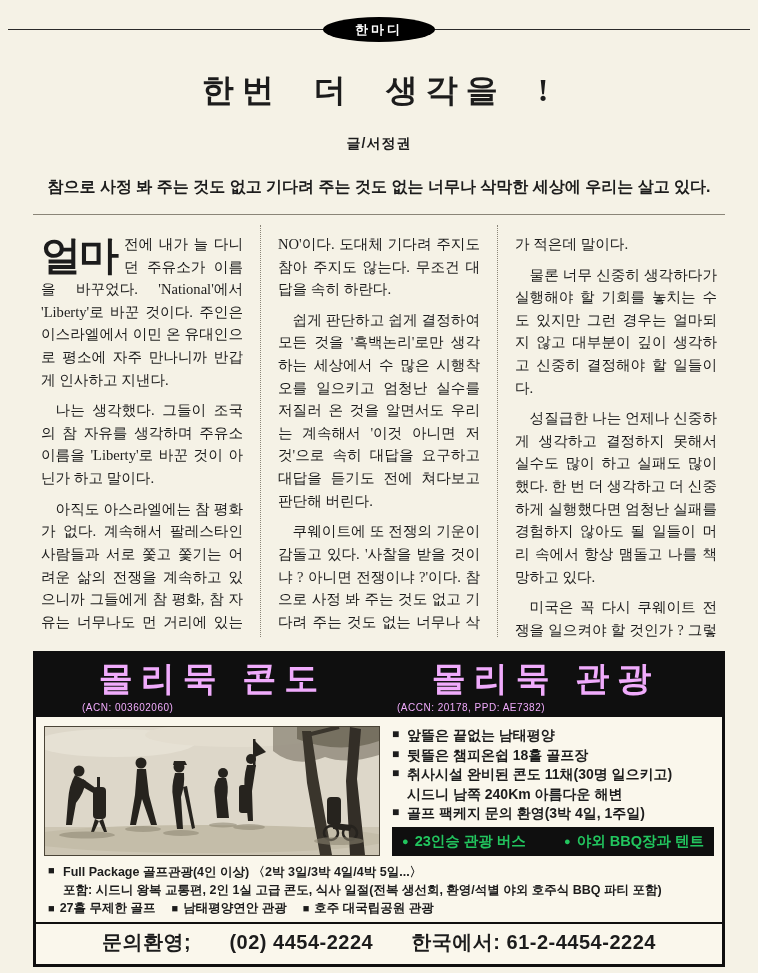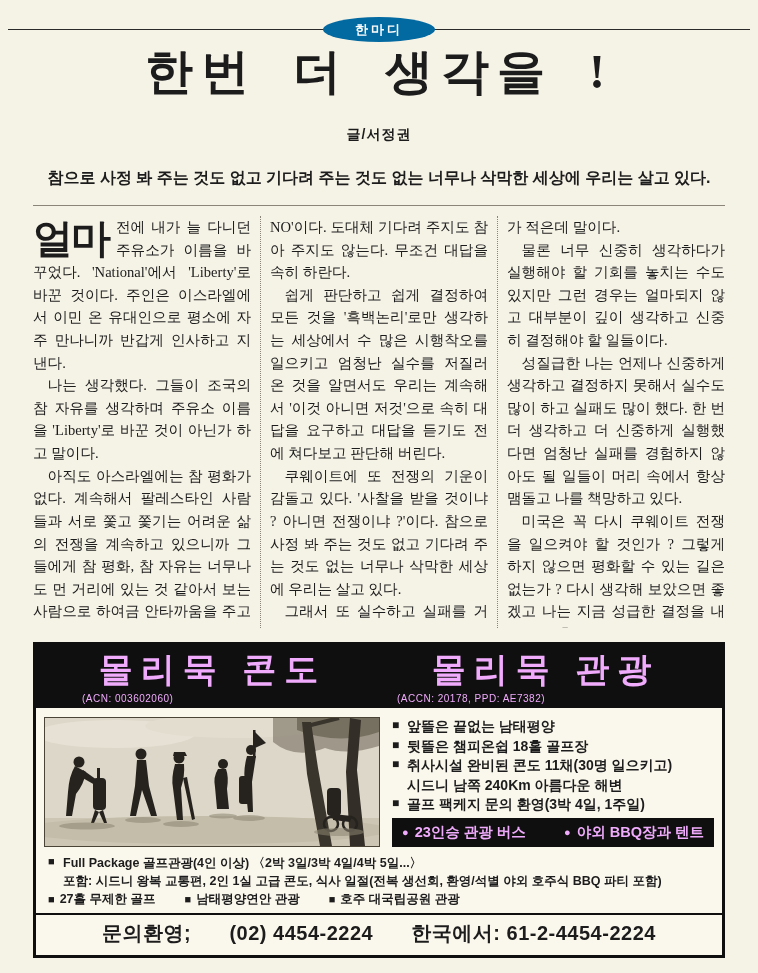--- a/index.html
+++ b/index.html
@@ -7,69 +7,69 @@
     width:758px;height:973px;overflow:hidden;
     background:#f5f2e6;color:#1c1c1c;
     font-family:"Liberation Sans",sans-serif;
     position:relative;
   }
   
   .masthead{position:relative;height:32px;margin:0 8px;}
   .masthead-line{position:absolute;top:29px;left:0;right:0;border-top:1.5px solid #2a2a2a;}
   .masthead-badge{
     position:absolute;top:17px;left:50%;transform:translateX(-50%);
-    background:#0369a1;color:#fff;border-radius:50%;
+    background:#000000;color:#fff;border-radius:50%;
     width:112px;height:25px;line-height:25px;text-align:center;
     font-size:13px;font-weight:bold;letter-spacing:3px;z-index:1;
   }
   
   .page-title{
-    text-align:center;margin-top:8px;
+    text-align:center;margin-top:37px;
     font-family:"Liberation Serif",serif;
-    font-size:48px;font-weight:bold;letter-spacing:8px;word-spacing:16px;
+    font-size:32px;font-weight:bold;letter-spacing:8px;word-spacing:16px;
   }
   .byline{text-align:center;margin-top:22px;font-size:14px;font-weight:bold;letter-spacing:1px;}
   .lead{text-align:center;margin-top:24px;font-size:16px;font-weight:bold;}
   
   .article{
     margin:16px 33px 0;border-top:1px solid #8a8578;padding-top:10px;
     display:flex;height:412px;overflow:hidden;
     font-family:"Liberation Serif",serif;
   }
   .col{flex:1;font-size:14.6px;line-height:1.55;text-align:justify;min-width:0;}
   .col + .col{border-left:1px dotted #8a8578;margin-left:9px;padding-left:9px;}
-  .col p{margin:0;text-indent:1em;}
+  .col p{margin:8px;text-indent:1em;}
   .col p.noindent{text-indent:0;}
   .dropcap{
     float:left;font-size:40px;font-weight:bold;line-height:1.0;
     margin:3px 7px 0 0;letter-spacing:-2px;
   }
   
   .ad{margin:14px 33px 0;border:3px solid #0f0f0f;background:#faf7ec;}
   .ad-titlebar{background:#0f0f0f;color:#f0abfc;padding:2px 10px 3px;}
   .ad-title-row{display:flex;}
   .ad-title{flex:1;text-align:center;font-size:34px;font-weight:bold;letter-spacing:8px;white-space:nowrap;}
   .ad-sub-row{display:flex;font-size:10px;line-height:12px;margin-left:36px;}
   .ad-sub{flex:1;letter-spacing:0.5px;}
   .ad-main{display:flex;padding:9px 8px 3px;}
   .ad-photo{width:334px;height:128px;border:1px solid #4a4437;flex:none;background:#ddd7c9;}
   .ad-photo svg{display:block;width:100%;height:100%;}
   .ad-right{flex:1;padding-left:12px;display:flex;flex-direction:column;min-width:0;}
   .feat-line{display:flex;font-size:14px;font-weight:bold;line-height:1.4;white-space:nowrap;}
   .feat-marker{width:15px;flex:none;font-size:12px;}
   .ad-busbar{
-    margin-top:auto;background:#0f0f0f;color:#f0abfc;font-weight:bold;font-size:14.5px;
+    margin-top:auto;background:#0f0f0f;color:#22c55e;font-weight:bold;font-size:14.5px;
     padding:5px 10px;display:flex;justify-content:space-between;white-space:nowrap;
   }
   .bus-item .bus-icon{font-size:11px;margin-right:6px;vertical-align:1px;}
   .ad-package{padding:4px 12px 5px;font-weight:bold;font-size:12.5px;line-height:1.45;}
   .pkg-row{display:flex;white-space:nowrap;}
   .pkg-marker{width:15px;flex:none;font-size:11px;}
   .pkg-cont{padding-left:15px;white-space:nowrap;overflow:hidden;}
-  .pkg-row3{display:flex;gap:29px;}
+  .pkg-row3{display:flex;gap:16px;}
   .pkg-item .pkg-icon{font-size:11px;margin-right:5px;}
   .ad-contact{border-top:2px solid #0f0f0f;padding:5px 10px 8px;text-align:center;}
   .contact-phone{font-size:20px;font-weight:bold;letter-spacing:0.5px;white-space:nowrap;}
   .contact-phone .gap{display:inline-block;width:26px;}
 </style>
 </head>
 <body>
 
 <div class="masthead">
   <div class="masthead-line"></div>

